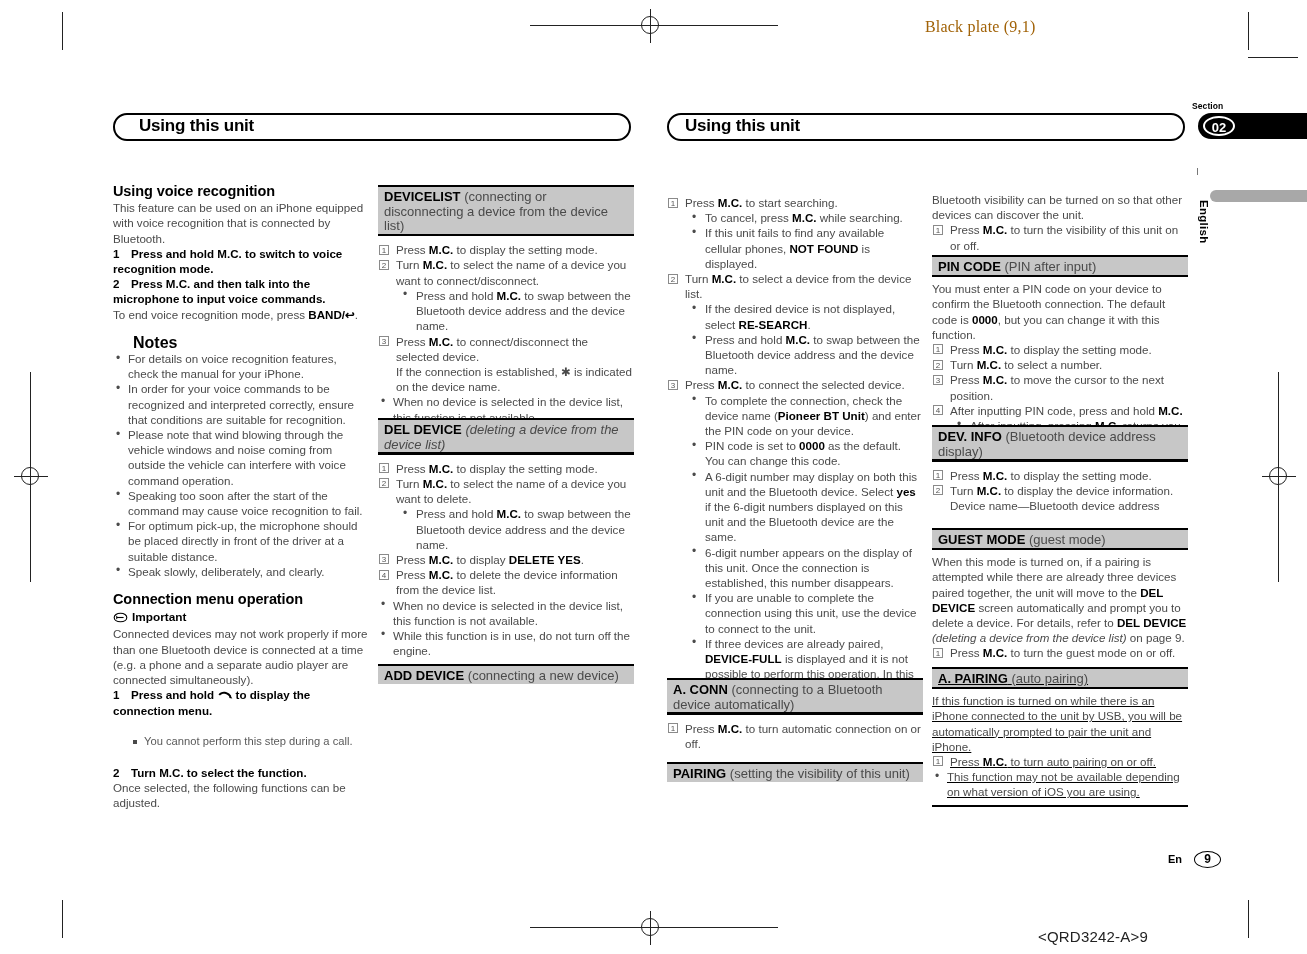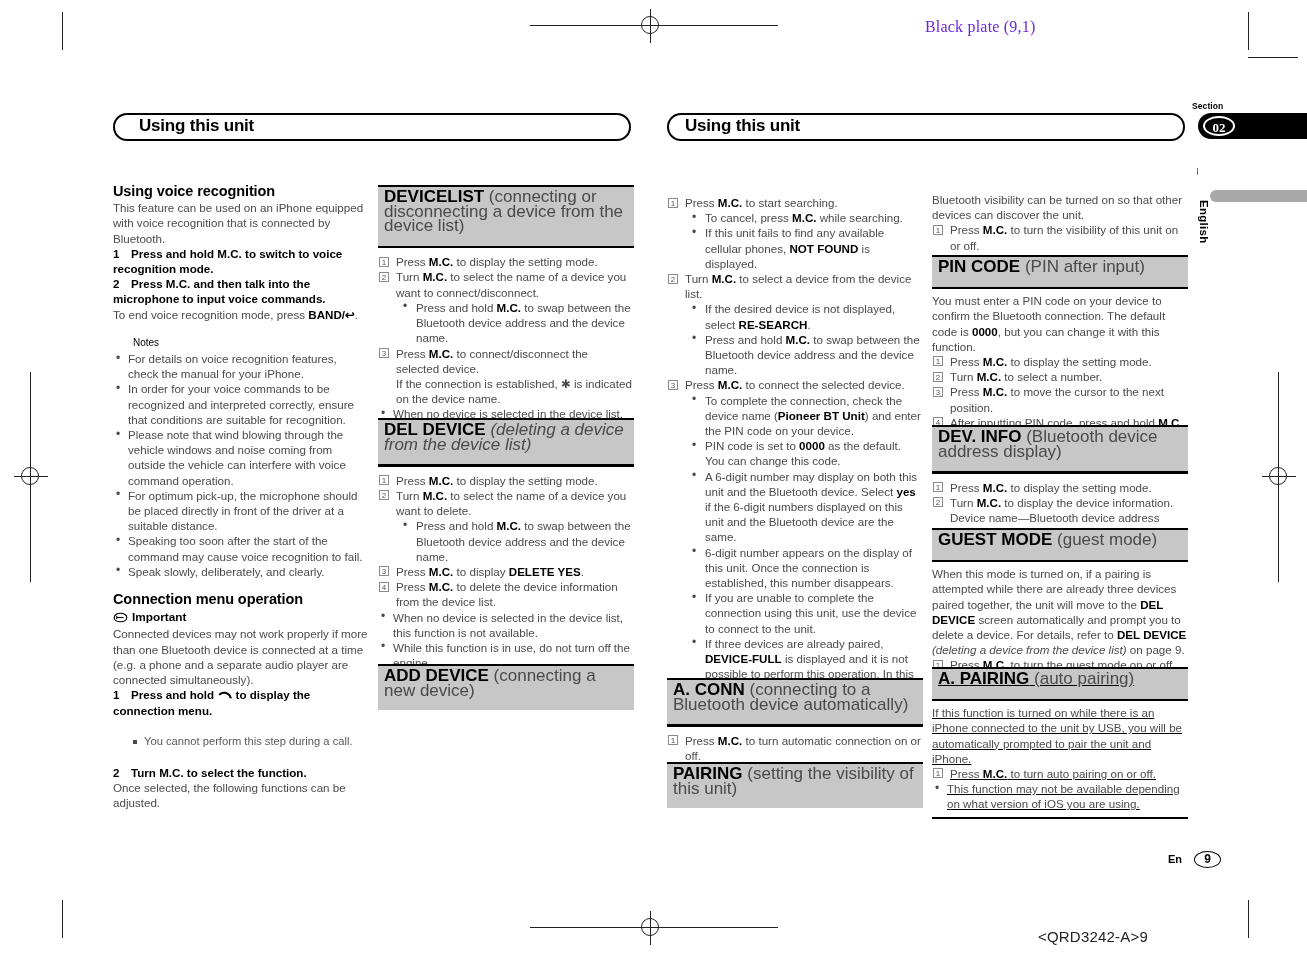--- a/index.html
+++ b/index.html
@@ -50,21 +50,21 @@
     background: #222;
   }
 
   
   .black-plate {
     position: absolute;
     left: 925px;
     top: 18px;
     font-family: "Liberation Serif", serif;
     font-size: 16px;
-    color: #6d28d9;
+    color: #a16207;
     letter-spacing: .2px;
   }
 
   
   .banner {
     position: absolute;
     height: 28px;
     border: 2.5px solid #000;
     border-radius: 16px;
     box-sizing: border-box;
@@ -106,21 +106,20 @@
     width: 32px;
     height: 20px;
     border-radius: 50%;
     border: 2px solid #fff;
     color: #fff;
     font-size: 13px;
     font-weight: bold;
     text-align: center;
     line-height: 20px;
     box-sizing: border-box;
-    font-family: Liberation Serif, serif;
   }
   .lang-tab {
     position: absolute;
     left: 1210px;
     top: 190px;
     width: 97px;
     height: 12px;
     background: #a8a8a8;
     border-radius: 6px 0 0 6px;
   }
@@ -164,22 +163,22 @@
   p.step {
     margin: 0;
     font-weight: bold;
     color: #000;
   }
   p.step .n {
     display: inline-block;
     width: 18px;
   }
   h3.notes {
-    font-size: 10px;
-    font-weight: normal;
+    font-size: 16px;
+    font-weight: bold;
     color: #000;
     margin: 13px 0 1px 0;
     padding-left: 20px;
   }
   ul.dots {
     margin: 0;
     padding: 0;
     list-style: none;
   }
   ul.dots > li {
@@ -236,22 +235,22 @@
 
   
   .fbox {
     position: absolute;
     width: 256px;
     box-sizing: border-box;
   }
   .fbox .head {
     background: #c7c7c7;
     border-top: 2.5px solid #000;
-    padding: 3px 6px 12px 6px;
-    font-size: 17px;
+    padding: 3px 6px 0 6px;
+    font-size: 13px;
     line-height: 14.6px;
     color: #4a4a4a;
   }
   .fbox .head .nm {
     font-weight: bold;
     color: #000;
   }
   .fbox .rule {
     height: 2.5px;
     background: #000;
@@ -401,22 +400,22 @@
     <p class="step gap"><span class="n">1</span><span>Press and hold <b>M.C.</b> to switch to voice recognition mode.</span></p>
 
     <p class="step gap"><span class="n">2</span><span>Press <b>M.C.</b> and then talk into the microphone to input voice commands.</span></p>
     <p class="body"><span>To end voice recognition mode, press <b>BAND/</b></span><span style="font-weight:bold;color:#000;">↩</span>.</p>
 
     <h3 class="notes">Notes</h3>
     <ul class="dots">
       <li>For details on voice recognition features, check the manual for your iPhone.</li>
       <li>In order for your voice commands to be recognized and interpreted correctly, ensure that conditions are suitable for recognition.</li>
       <li>Please note that wind blowing through the vehicle windows and noise coming from outside the vehicle can interfere with voice command operation.</li>
+      <li>Speaking too soon after the start of the command may cause voice recognition to fail.</li>
       <li>For optimum pick-up, the microphone should be placed directly in front of the driver at a suitable distance.</li>
-      <li>Speaking too soon after the start of the command may cause voice recognition to fail.</li>
       <li>Speak slowly, deliberately, and clearly.</li>
     </ul>
 
     <h2 class="sect" style="margin-top:13px;">Connection menu operation</h2>
     <div class="important-head">
       <span class="imp-icon">
         <svg width="15" height="11" viewBox="0 0 15 11">
           <path d="M7.5 1.2 C3.7 1.2 1.2 3.2 1.2 5.5 C1.2 7.8 3.7 9.8 7.5 9.8 C11.3 9.8 13.8 7.8 13.8 5.5 C13.8 3.2 11.3 1.2 7.5 1.2 Z" fill="none" stroke="#000" stroke-width="1.1"></path>
           <path d="M4 5.5 L11 5.5" stroke="#fff" stroke-width="2.4"></path>
           <path d="M4.2 5.5 L10.6 5.5" stroke="#000" stroke-width="1.1"></path>

